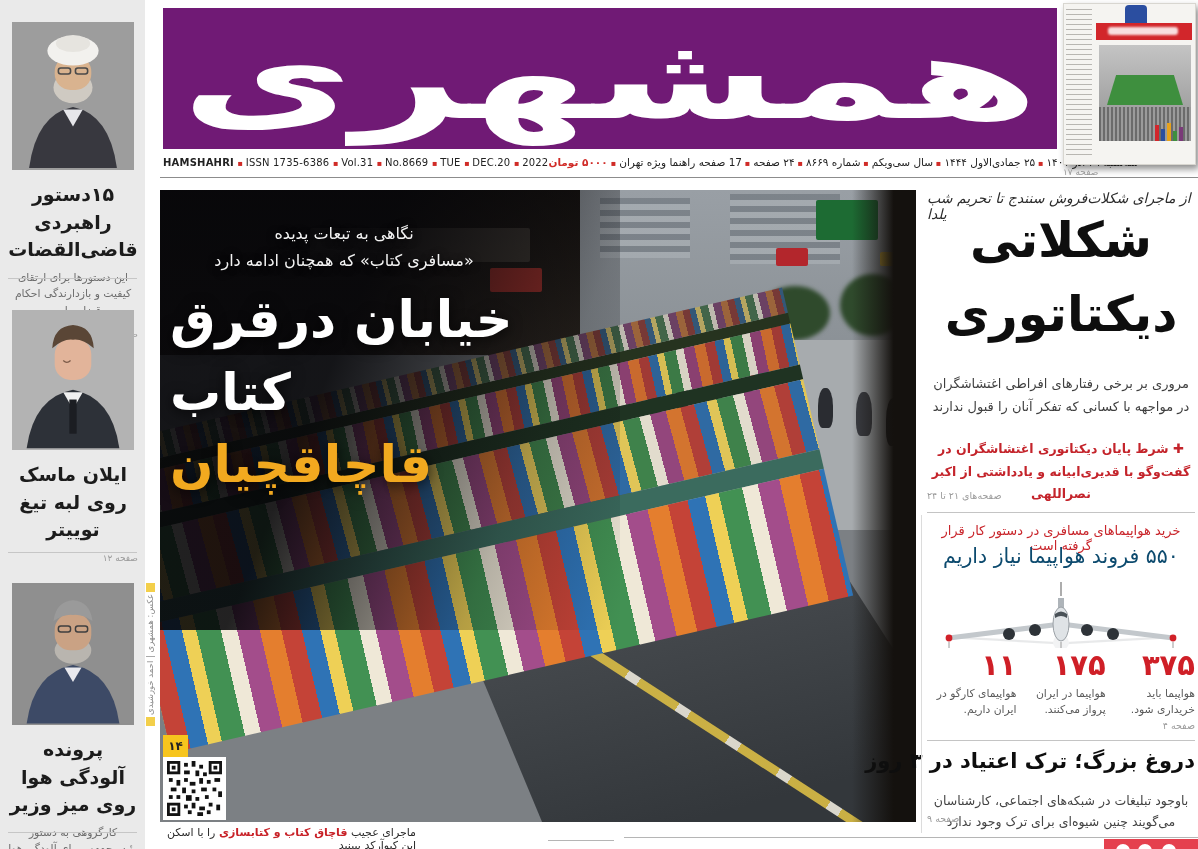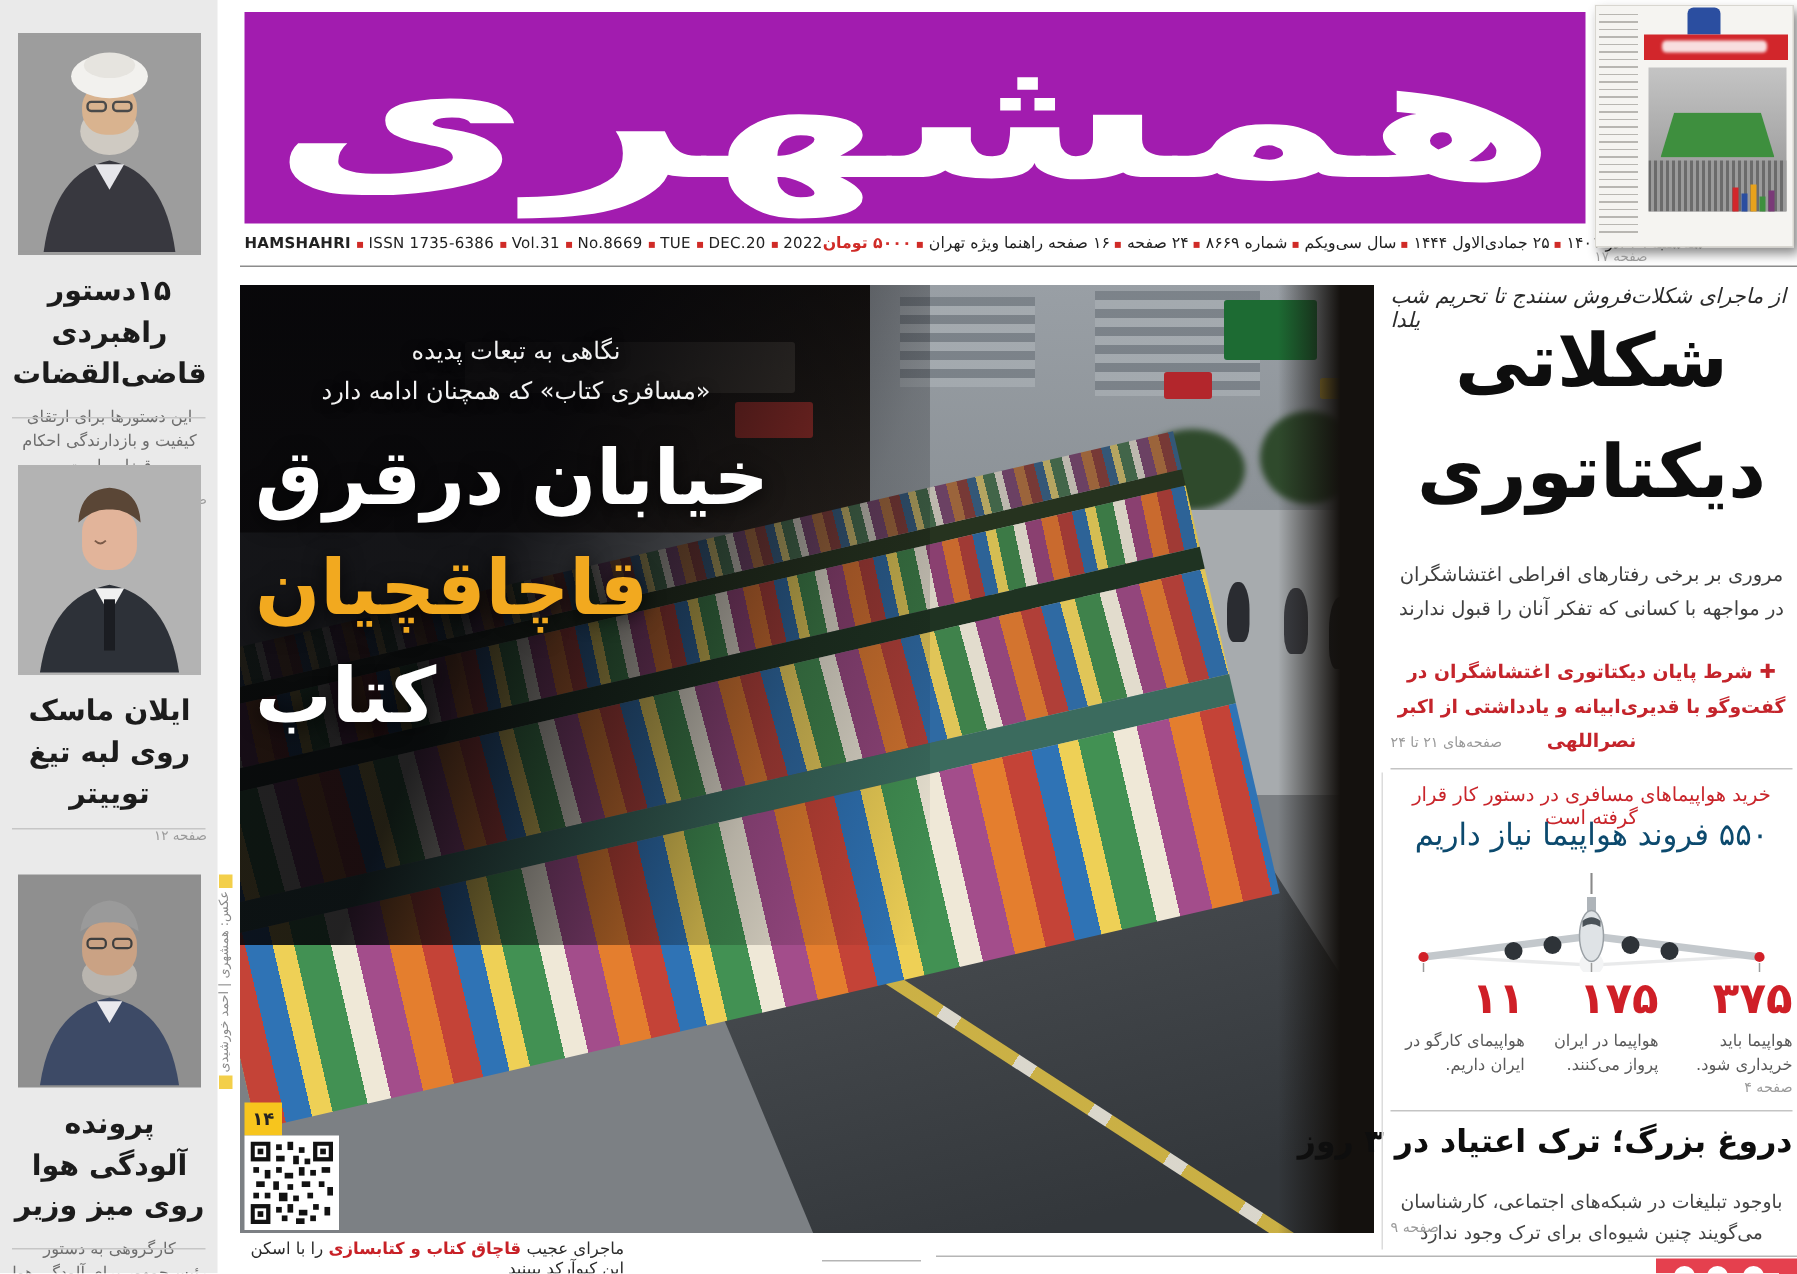--- a/index.html
+++ b/index.html
@@ -10,21 +10,21 @@
   .sidebar { position:absolute; left:0; top:0; width:145px; height:849px; background:#eaeaea; }
   .sb-story { position:absolute; left:8px; width:130px; direction:rtl; text-align:center; }
   .sb-photo { width:122px; margin:0 auto; overflow:hidden; }
   .sb-photo svg { display:block; width:100%; height:100%; }
   .sb-headline { margin-top:11px; font-size:19px; font-weight:bold; color:#1c1c1c; line-height:1.45; }
   .sb-summary { margin-top:6px; font-size:10.8px; color:#6d6d6d; line-height:1.55; }
   .sb-pageref { margin-top:9px; font-size:9px; color:#9a9a9a; text-align:right; }
   .sb-divider { position:absolute; left:8px; width:129px; border-top:1px solid #c6c6c6; }
 
   
-  .logo-block { position:absolute; left:163px; top:8px; width:894px; height:141px; background:#a21caf;
+  .logo-block { position:absolute; left:163px; top:8px; width:894px; height:141px; background:#701a75;
                 display:flex; align-items:center; justify-content:center; overflow:hidden; }
   .logo-text { color:#fff; font-size:96px; font-weight:bold; direction:rtl; line-height:1;
                transform:scaleX(1.95) scaleY(1.18); transform-origin:center; }
   .info-row { position:absolute; left:163px; top:152px; width:894px; height:20px;
               display:flex; justify-content:space-between; align-items:center; }
   .info-en { direction:ltr; font-size:10px; color:#222; letter-spacing:.2px; white-space:nowrap; }
   .info-fa { direction:rtl; font-size:10.5px; color:#222; white-space:nowrap; }
   .info-en .it + .it::before, .info-fa .it + .it::before, .info-fa .price::before
             { content:"▪ "; color:#d02b27; font-size:8px; }
   .info-fa .price { color:#d02b27; font-weight:bold; }
@@ -205,21 +205,21 @@
       <span class="it">TUE</span>
       <span class="it">DEC.20</span>
       <span class="it">2022</span>
     </span>
     <span class="info-fa">
       <span class="it">سه‌شنبه ۲۹ آذر ۱۴۰۱</span>
       <span class="it">۲۵ جمادی‌الاول ۱۴۴۴</span>
       <span class="it">سال سی‌ویکم</span>
       <span class="it">شماره ۸۶۶۹</span>
       <span class="it">۲۴ صفحه</span>
-      <span class="it">۱۶ صفحه راهنما ویژه تهران</span>
+      <span class="it">17 صفحه راهنما ویژه تهران</span>
       <span class="price">۵۰۰۰ تومان</span>
     </span>
   </div>
   <div class="mast-divider"></div>
 
   <div class="thumb">
     <div class="thumb-cols"></div>
     <div class="thumb-player"></div>
     <div class="thumb-band">
         <i></i>
@@ -273,22 +273,22 @@
         <div class="bk-row bk-gap3"></div>
       <div class="bk-row bk-r4"></div>
     </div>
     <div class="ph-bus"></div>
     <div class="ph-shade"></div>
 
     <div class="ph-text">
       <div class="ph-kicker">نگاهی به تبعات پدیده</div>
       <div class="ph-kicker">«مسافری کتاب» که همچنان ادامه دارد</div>
       <div class="ph-h">خیابان درقرق</div>
+      <div class="ph-h l3">کتاب</div>
       <div class="ph-h yellow">قاچاقچیان</div>
-      <div class="ph-h l3">کتاب</div>
     </div>
 
     <div class="ph-badge">۱۴</div>
     <div class="ph-qr">
       <svg viewBox="0 0 29 29">
         <rect x="0" y="0" width="29" height="29" fill="#fff"></rect>
         <g fill="#121212">
           <rect x="0" y="0" width="7" height="7"></rect>
             <rect x="22" y="0" width="7" height="7"></rect>
             <rect x="0" y="22" width="7" height="7"></rect>

